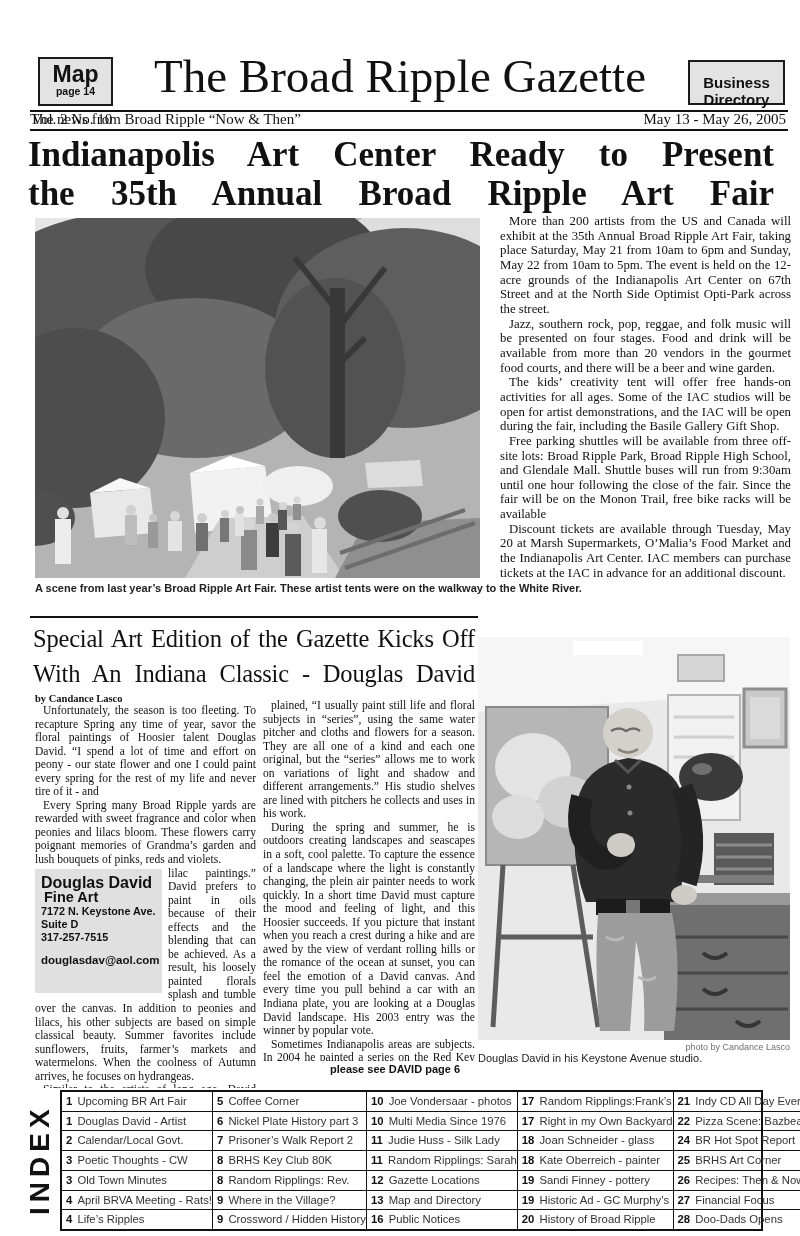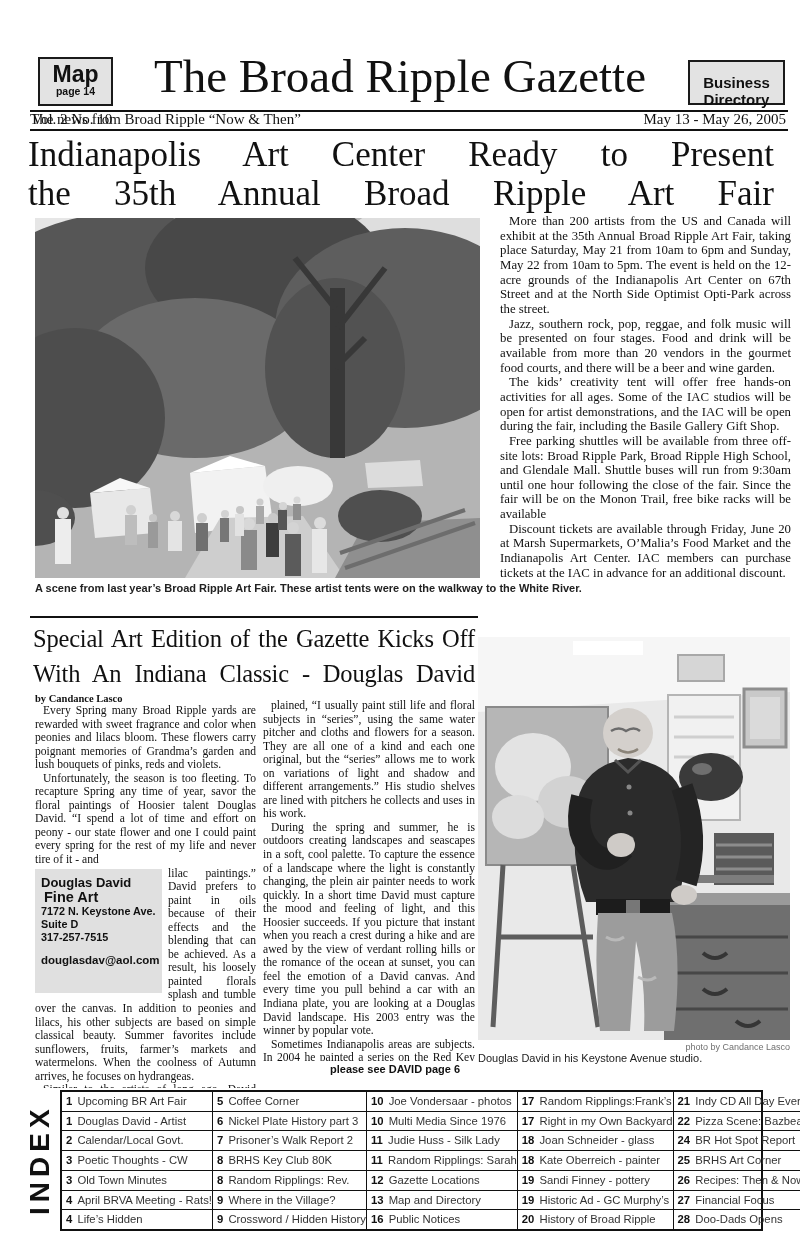--- a/index.html
+++ b/index.html
@@ -17,41 +17,41 @@
         font-size:47px;line-height:52px;white-space:nowrap;}
   .rule{position:absolute;background:#111;}
   .rule-top{left:30px;top:110px;width:758px;height:2px;}
   .rule-vol{left:30px;top:129px;width:758px;height:2px;}
   .vol-row{position:absolute;left:30px;top:111px;width:758px;height:18px;font-size:15px;}
   .vol-row .l{position:absolute;left:2px;top:0;}
   .vol-row .c{position:absolute;left:0;right:0;top:0;}
   .vol-row .r{position:absolute;right:2px;top:0;}
   
   .headline1{position:absolute;left:28px;top:136px;width:746px;font-size:35px;line-height:38.5px;}
-  .headline1 div{text-align:justify;text-align-last:justify;}
+  .headline1 div{text-align:justify;text-align-last:justify;font-weight:bold;}
   
   .photo1{position:absolute;left:35px;top:218px;width:445px;height:360px;background:#9a9a9a;overflow:hidden;}
   .caption1{position:absolute;left:35px;top:582px;width:720px;
         font-family:"Liberation Sans", sans-serif;font-size:11px;font-weight:bold;color:#222;}
   .lead-col{position:absolute;left:500px;top:214px;width:291px;height:402px;overflow:hidden;}
   .lead-col p{margin:0;text-indent:9px;text-align:justify;font-size:12.8px;line-height:14.65px;}
   .rule-mid{left:30px;top:616px;width:448px;height:2px;}
   
   .headline2{position:absolute;left:33px;top:622px;width:442px;font-size:24.5px;line-height:34.5px;letter-spacing:-0.2px;}
   .headline2 div{text-align:justify;text-align-last:justify;}
   .byline{position:absolute;left:35px;top:693px;font-family:Liberation Serif, serif;
         font-size:10.5px;font-weight:bold;}
   .fcol{position:absolute;overflow:hidden;}
   .fcol p{margin:0;text-indent:8px;text-align:justify;font-size:11.6px;line-height:13.55px;}
   .fcol1{left:35px;top:704px;width:221px;height:384px;}
   .fcol2{left:263px;top:699px;width:212px;height:362px;}
   .wrap-zone{overflow:hidden;}
   .ad-box{float:left;width:127px;height:124px;background:#e0e0e0;margin:2px 6px 2px 0;
         font-family:"Liberation Sans", sans-serif;font-weight:bold;padding:6px 0 0 6px;box-sizing:border-box;}
-  .ad-box .t1{font-size:13px;line-height:15px;}
+  .ad-box .t1{font-size:16px;line-height:15px;}
   .ad-box .t2{font-size:14.5px;line-height:15px;padding-left:3px;}
   .ad-box .a{font-size:10.8px;line-height:13px;}
   .ad-box .em{font-size:11.5px;margin-top:10px;}
   .wrap-text{margin:0;text-indent:0 !important;text-align:justify;font-size:11.6px;line-height:13.55px;}
   .please-see{position:absolute;left:290px;top:1063px;width:210px;text-align:center;
         font-family:"Liberation Sans", sans-serif;font-size:11px;font-weight:bold;}
   
   .photo2{position:absolute;left:478px;top:637px;width:312px;height:403px;background:#ddd;overflow:hidden;}
   .credit2{position:absolute;left:478px;top:1042px;width:312px;text-align:right;
         font-family:"Liberation Sans", sans-serif;font-size:9px;color:#707070;}
@@ -155,36 +155,36 @@
     </svg>
   </div>
   <div class="caption1">A scene from last year’s Broad Ripple Art Fair.  These artist tents were on the walkway to the White River.</div>
 
   <div class="lead-col">
 
   <p>More than 200 artists from the US and Canada will exhibit at the 35th Annual Broad Ripple Art Fair, taking place Saturday, May 21 from 10am to 6pm and Sunday, May 22 from 10am to 5pm.  The event is held on the 12-acre grounds of the Indianapolis Art Center on 67th Street and at the North Side Optimist Opti-Park across the street.</p>
       <p>Jazz, southern rock, pop, reggae, and folk music will be presented on four stages.  Food and drink will be available from more than 20 vendors in the gourmet food courts, and there will be a beer and wine garden.</p>
       <p>The kids’ creativity tent will offer free hands-on activities for all ages.  Some of the IAC studios will be open for artist demonstrations, and the IAC will be open during the fair, including the Basile Gallery Gift Shop.</p>
       <p>Free parking shuttles will be available from three off-site lots: Broad Ripple Park, Broad Ripple High School, and Glendale Mall.  Shuttle buses will run from 9:30am until one hour following the close of the fair.  Since the fair will be on the Monon Trail, free bike racks will be available</p>
-      <p>Discount tickets are available through Friday, June 20 at Marsh Supermarkets, O’Malia’s Food Market and the Indianapolis Art Center.  IAC members can purchase tickets at the IAC in advance for an additional discount.</p>
+      <p>Discount tickets are available through Tuesday, May 20 at Marsh Supermarkets, O’Malia’s Food Market and the Indianapolis Art Center.  IAC members can purchase tickets at the IAC in advance for an additional discount.</p>
     </div>
 
   <div class="rule rule-mid"></div>
 
   <div class="headline2">
     <div>Special Art Edition of the Gazette Kicks Off</div>
     <div>With An Indiana Classic - Douglas David</div>
   </div>
   <div class="byline">by Candance Lasco</div>
 
   <div class="fcol fcol1">
     <div>
 
-    <p>Every Spring many Broad Ripple yards are rewarded with sweet fragrance and color when peonies and lilacs bloom.  These flowers carry poignant memories of Grandma’s garden and lush bouquets of pinks, reds and violets.</p>
-        <p>Unfortunately, the season is too fleeting.  To recapture Spring any time of year, savor the floral paintings of Hoosier talent Douglas David. “I spend a lot of time and effort on peony - our state flower and one I could paint every spring for the rest of my life and never tire of it - and</p>
+    <p>Unfortunately, the season is too fleeting.  To recapture Spring any time of year, savor the floral paintings of Hoosier talent Douglas David. “I spend a lot of time and effort on peony - our state flower and one I could paint every spring for the rest of my life and never tire of it - and</p>
+        <p>Every Spring many Broad Ripple yards are rewarded with sweet fragrance and color when peonies and lilacs bloom.  These flowers carry poignant memories of Grandma’s garden and lush bouquets of pinks, reds and violets.</p>
       </div>
     <div class="wrap-zone">
       <div class="ad-box">
         <div class="t1">Douglas David</div>
         <div class="t2">Fine Art</div>
         <div class="a">7172 N. Keystone Ave.</div>
         <div class="a">Suite D</div>
         <div class="a">317-257-7515</div>
         <div class="a em">douglasdav@aol.com</div>
       </div>
@@ -253,21 +253,21 @@
   <div class="index-label">INDEX</div>
   <div class="idx-table">
     <div class="idx-col">
 
     <div class="idx-cell"><b>1 </b><span>Upcoming BR Art Fair </span></div>
         <div class="idx-cell"><b>1 </b><span>Douglas David - Artist </span></div>
         <div class="idx-cell"><b>2 </b><span>Calendar/Local Govt. </span></div>
         <div class="idx-cell"><b>3 </b><span>Poetic Thoughts - CW </span></div>
         <div class="idx-cell"><b>3 </b><span>Old Town Minutes </span></div>
         <div class="idx-cell"><b>4 </b><span>April BRVA Meeting - Rats! </span></div>
-        <div class="idx-cell"><b>4 </b><span>Life’s Hidden </span></div>
+        <div class="idx-cell"><b>4 </b><span>Life’s Ripples </span></div>
       </div>
     <div class="idx-col">
 
     <div class="idx-cell"><b>5 </b><span>Coffee Corner </span></div>
         <div class="idx-cell"><b>6 </b><span>Nickel Plate History part 3 </span></div>
         <div class="idx-cell"><b>7 </b><span>Prisoner’s Walk Report 2 </span></div>
         <div class="idx-cell"><b>8 </b><span>BRHS Key Club 80K </span></div>
         <div class="idx-cell"><b>8 </b><span>Random Ripplings: Rev. </span></div>
         <div class="idx-cell"><b>9 </b><span>Where in the Village? </span></div>
         <div class="idx-cell"><b>9 </b><span>Crossword / Hidden History </span></div>

